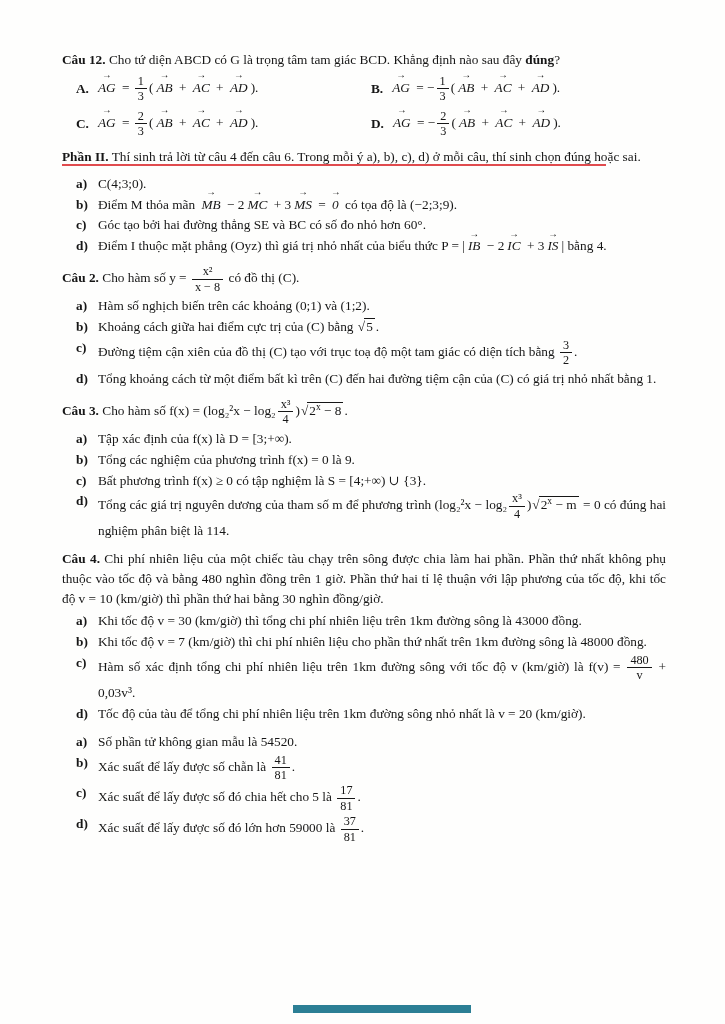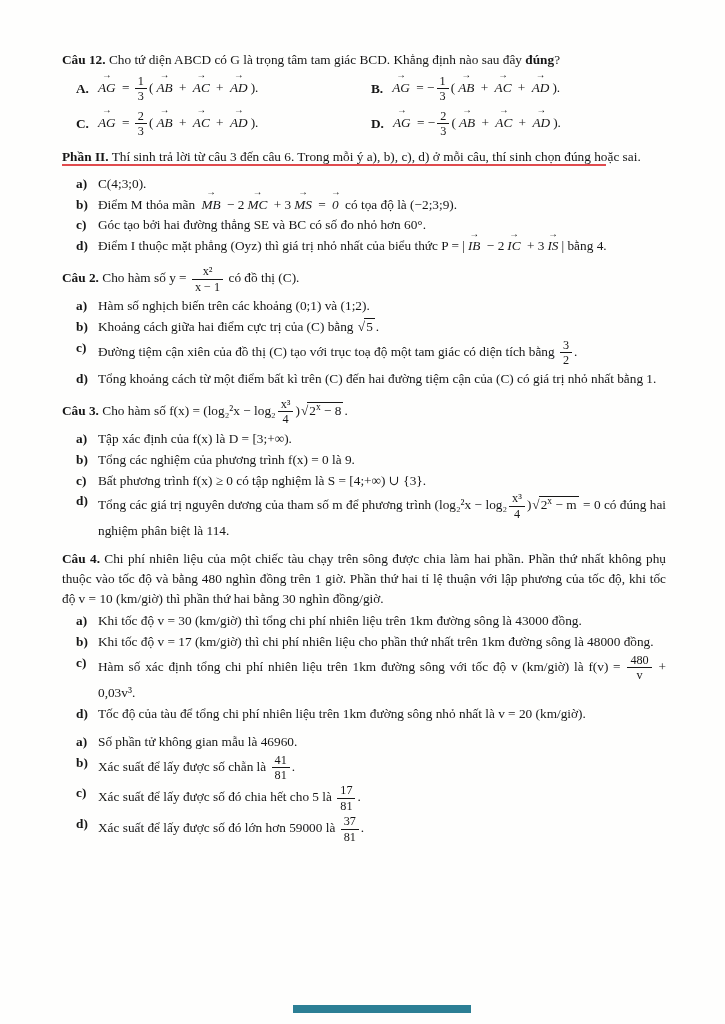--- a/index.html
+++ b/index.html
@@ -75,21 +75,21 @@
             <span class="omath"><span class="vec"><span class="varr">→</span>AG</span> = −<span class="frac">
                 <span class="fn">2</span>
                 <span class="fd">3</span>
               </span>(<span class="vec"><span class="varr">→</span>AB</span> + <span class="vec"><span class="varr">→</span>AC</span> + <span class="vec"><span class="varr">→</span>AD</span>).</span>
           </div>
         </div>
     </div>
 
     <p class="part2">
       <span class="redline" style="background: rgb(224, 75, 78);"></span>
-      <b>Phần II.</b> <span>Thí sinh trả lời từ câu 3 đến câu 6. Trong mỗi ý a), b), c), d) ở mỗi câu, thí sinh chọn đúng hoặc sai.</span>
+      <b>Phần II.</b> <span>Thí sinh trả lời từ câu 4 đến câu 6. Trong mỗi ý a), b), c), d) ở mỗi câu, thí sinh chọn đúng hoặc sai.</span>
     </p>
 
     <div id="questions">
         <div class="qblock">
           <div class="item">
             <span class="ilabel">a)</span>
             <span class="itext">C(4;3;0).</span>
           </div>
           <div class="item">
             <span class="ilabel">b)</span>
@@ -100,21 +100,21 @@
             <span class="itext">Góc tạo bởi hai đường thẳng SE và BC có số đo nhỏ hơn 60°.</span>
           </div>
           <div class="item">
             <span class="ilabel">d)</span>
             <span class="itext">Điểm I thuộc mặt phẳng (Oyz) thì giá trị nhỏ nhất của biểu thức P = |<span class="vec"><span class="varr">→</span>IB</span> − 2<span class="vec"><span class="varr">→</span>IC</span> + 3<span class="vec"><span class="varr">→</span>IS</span>| bằng 4.</span>
           </div>
         </div>
         <div class="qblock">
           <p class="stem"><b class="qlabel">Câu 2.</b> <span>Cho hàm số y = <span class="frac">
                 <span class="fn">x²</span>
-                <span class="fd">x − 1</span>
+                <span class="fd">x − 8</span>
               </span> có đồ thị (C).</span></p>
           <div class="item">
             <span class="ilabel">a)</span>
             <span class="itext">Hàm số nghịch biến trên các khoảng (0;1) và (1;2).</span>
           </div>
           <div class="item">
             <span class="ilabel">b)</span>
             <span class="itext">Khoảng cách giữa hai điểm cực trị của (C) bằng <span class="sqrt"><span class="rs">√</span><span class="rb">5</span></span>.</span>
           </div>
           <div class="item">
@@ -155,38 +155,38 @@
           </div>
         </div>
         <div class="qblock">
           <p class="stem"><b class="qlabel">Câu 4.</b> <span>Chi phí nhiên liệu của một chiếc tàu chạy trên sông được chia làm hai phần. Phần thứ nhất không phụ thuộc vào tốc độ và bằng 480 nghìn đồng trên 1 giờ. Phần thứ hai tỉ lệ thuận với lập phương của tốc độ, khi tốc độ v = 10 (km/giờ) thì phần thứ hai bằng 30 nghìn đồng/giờ.</span></p>
           <div class="item">
             <span class="ilabel">a)</span>
             <span class="itext">Khi tốc độ v = 30 (km/giờ) thì tổng chi phí nhiên liệu trên 1km đường sông là 43000 đồng.</span>
           </div>
           <div class="item">
             <span class="ilabel">b)</span>
-            <span class="itext">Khi tốc độ v = 17 (km/giờ) thì chi phí nhiên liệu cho phần thứ nhất trên 1km đường sông là 48000 đồng.</span>
+            <span class="itext">Khi tốc độ v = 7 (km/giờ) thì chi phí nhiên liệu cho phần thứ nhất trên 1km đường sông là 48000 đồng.</span>
           </div>
           <div class="item">
             <span class="ilabel">c)</span>
             <span class="itext">Hàm số xác định tổng chi phí nhiên liệu trên 1km đường sông với tốc độ v (km/giờ) là f(v) = <span class="frac">
                 <span class="fn">480</span>
                 <span class="fd">v</span>
               </span> + 0,03v³.</span>
           </div>
           <div class="item">
             <span class="ilabel">d)</span>
             <span class="itext">Tốc độ của tàu để tổng chi phí nhiên liệu trên 1km đường sông nhỏ nhất là v = 20 (km/giờ).</span>
           </div>
         </div>
         <div class="qblock">
           <div class="item">
             <span class="ilabel">a)</span>
-            <span class="itext">Số phần tử không gian mẫu là 46960.</span>
+            <span class="itext">Số phần tử không gian mẫu là 54520.</span>
           </div>
           <div class="item">
             <span class="ilabel">b)</span>
             <span class="itext">Xác suất để lấy được số chẵn là <span class="frac">
                 <span class="fn">41</span>
                 <span class="fd">81</span>
               </span>.</span>
           </div>
           <div class="item">
             <span class="ilabel">c)</span>

